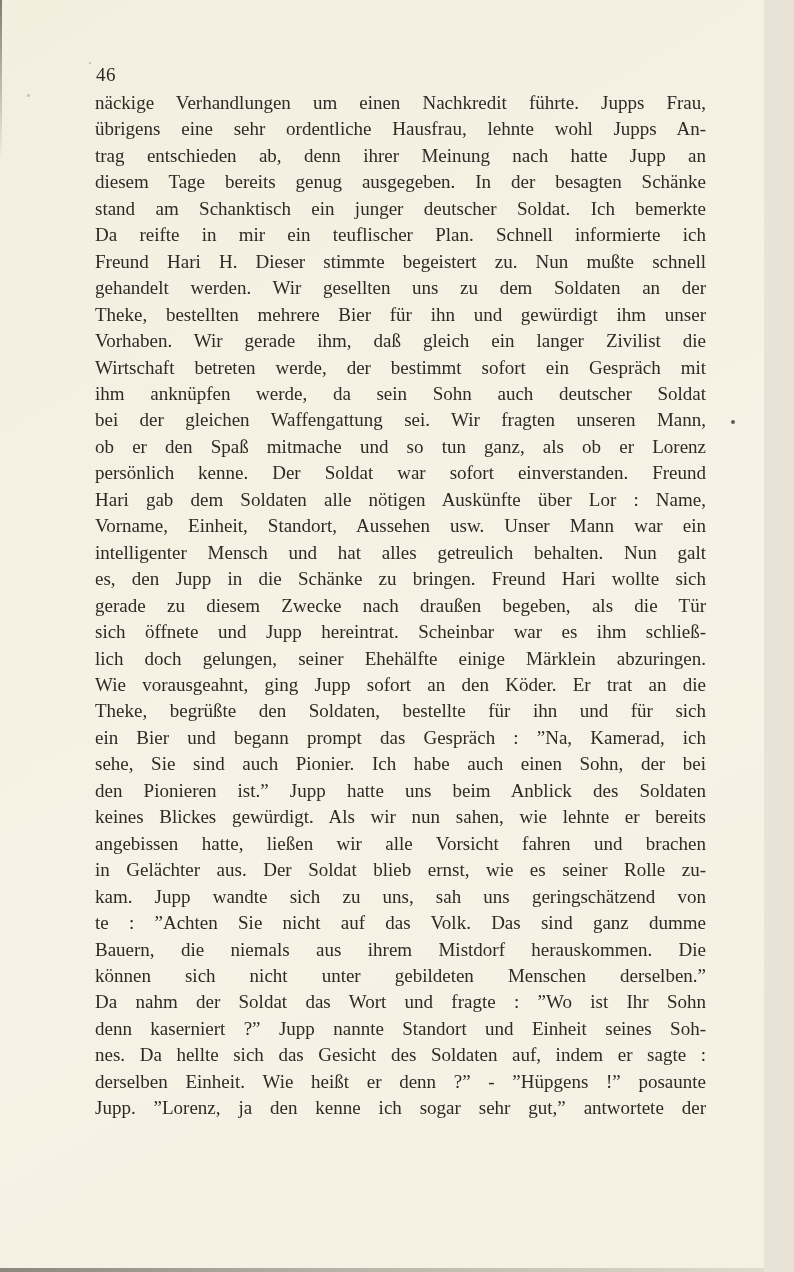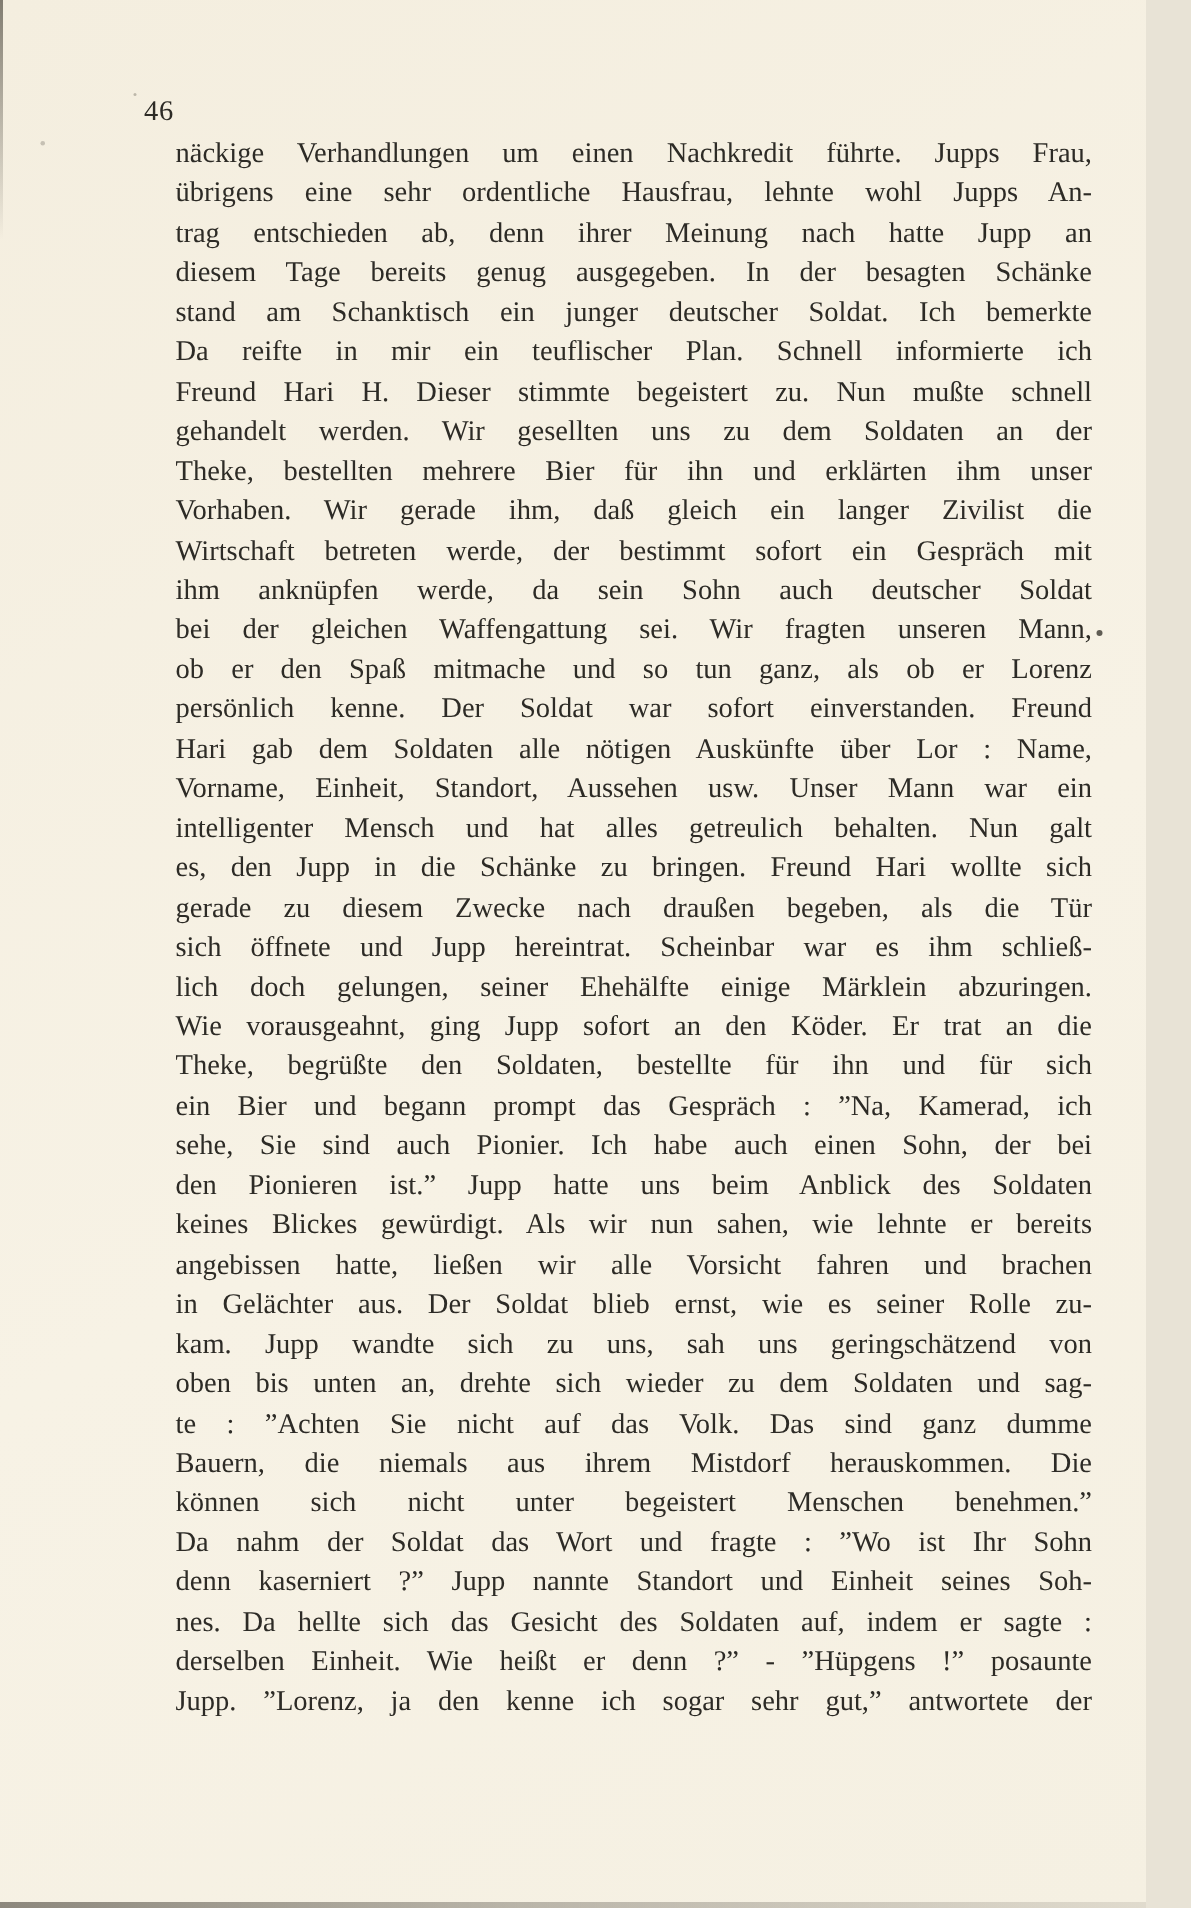--- a/index.html
+++ b/index.html
@@ -21,21 +21,20 @@
     font-size: 19px;
     letter-spacing: 0.5px;
   }
   .text-block {
     position: absolute;
     left: 95px; top: 90px;
     width: 611px;
     font-size: 19px;
     line-height: 26.45px;
     word-spacing: 1px;
-    margin-left: 22px;
   }
   .line {
     text-align: justify;
     text-align-last: justify;
   }
   .speck {
     position: absolute;
     border-radius: 50%;
     background: #3a372f;
   }
@@ -63,21 +62,21 @@
 
   <div class="text-block">
       <div class="line">näckige Verhandlungen um einen Nachkredit führte. Jupps Frau,</div>
       <div class="line">übrigens eine sehr ordentliche Hausfrau, lehnte wohl Jupps An-</div>
       <div class="line">trag entschieden ab, denn ihrer Meinung nach hatte Jupp an</div>
       <div class="line">diesem Tage bereits genug ausgegeben. In der besagten Schänke</div>
       <div class="line">stand am Schanktisch ein junger deutscher Soldat. Ich bemerkte</div>
       <div class="line">Da reifte in mir ein teuflischer Plan. Schnell informierte ich</div>
       <div class="line">Freund Hari H. Dieser stimmte begeistert zu. Nun mußte schnell</div>
       <div class="line">gehandelt werden. Wir gesellten uns zu dem Soldaten an der</div>
-      <div class="line">Theke, bestellten mehrere Bier für ihn und erklärten ihm unser</div>
+      <div class="line">Theke, bestellten mehrere Bier für ihn und gewürdigt ihm unser</div>
       <div class="line">Vorhaben. Wir gerade ihm, daß gleich ein langer Zivilist die</div>
       <div class="line">Wirtschaft betreten werde, der bestimmt sofort ein Gespräch mit</div>
       <div class="line">ihm anknüpfen werde, da sein Sohn auch deutscher Soldat</div>
       <div class="line">bei der gleichen Waffengattung sei. Wir fragten unseren Mann,</div>
       <div class="line">ob er den Spaß mitmache und so tun ganz, als ob er Lorenz</div>
       <div class="line">persönlich kenne. Der Soldat war sofort einverstanden. Freund</div>
       <div class="line">Hari gab dem Soldaten alle nötigen Auskünfte über Lor : Name,</div>
       <div class="line">Vorname, Einheit, Standort, Aussehen usw. Unser Mann war ein</div>
       <div class="line">intelligenter Mensch und hat alles getreulich behalten. Nun galt</div>
       <div class="line">es, den Jupp in die Schänke zu bringen. Freund Hari wollte sich</div>
@@ -86,24 +85,23 @@
       <div class="line">lich doch gelungen, seiner Ehehälfte einige Märklein abzuringen.</div>
       <div class="line">Wie vorausgeahnt, ging Jupp sofort an den Köder. Er trat an die</div>
       <div class="line">Theke, begrüßte den Soldaten, bestellte für ihn und für sich</div>
       <div class="line">ein Bier und begann prompt das Gespräch : ”Na, Kamerad, ich</div>
       <div class="line">sehe, Sie sind auch Pionier. Ich habe auch einen Sohn, der bei</div>
       <div class="line">den Pionieren ist.” Jupp hatte uns beim Anblick des Soldaten</div>
       <div class="line">keines Blickes gewürdigt. Als wir nun sahen, wie lehnte er bereits</div>
       <div class="line">angebissen hatte, ließen wir alle Vorsicht fahren und brachen</div>
       <div class="line">in Gelächter aus. Der Soldat blieb ernst, wie es seiner Rolle zu-</div>
       <div class="line">kam. Jupp wandte sich zu uns, sah uns geringschätzend von</div>
-      <div class="line">oben bis unten an, drehte sich wieder zu dem Soldaten und sag-</div>
       <div class="line">te : ”Achten Sie nicht auf das Volk. Das sind ganz dumme</div>
       <div class="line">Bauern, die niemals aus ihrem Mistdorf herauskommen. Die</div>
-      <div class="line">können sich nicht unter begeistert Menschen benehmen.”</div>
+      <div class="line">können sich nicht unter gebildeten Menschen derselben.”</div>
       <div class="line">Da nahm der Soldat das Wort und fragte : ”Wo ist Ihr Sohn</div>
       <div class="line">denn kaserniert ?” Jupp nannte Standort und Einheit seines Soh-</div>
       <div class="line">nes. Da hellte sich das Gesicht des Soldaten auf, indem er sagte :</div>
       <div class="line">derselben Einheit. Wie heißt er denn ?” - ”Hüpgens !” posaunte</div>
       <div class="line">Jupp. ”Lorenz, ja den kenne ich sogar sehr gut,” antwortete der</div>
     </div>
 
   <div class="edge-left"></div>
   <div class="edge-bottom"></div>
 <div class="speck" style="left: 731px; top: 420px; width: 4px; height: 4px; opacity: 0.8;"></div>

